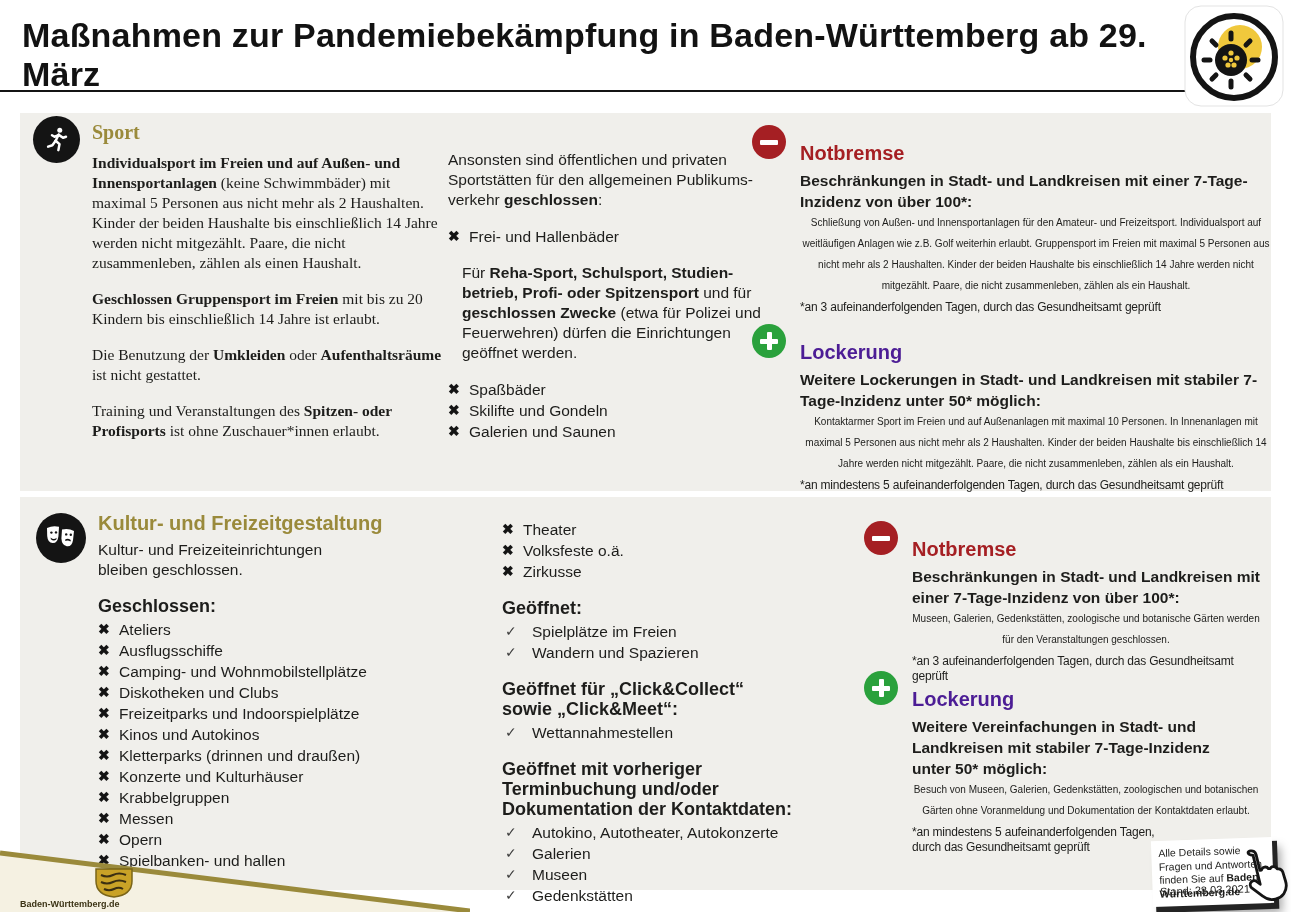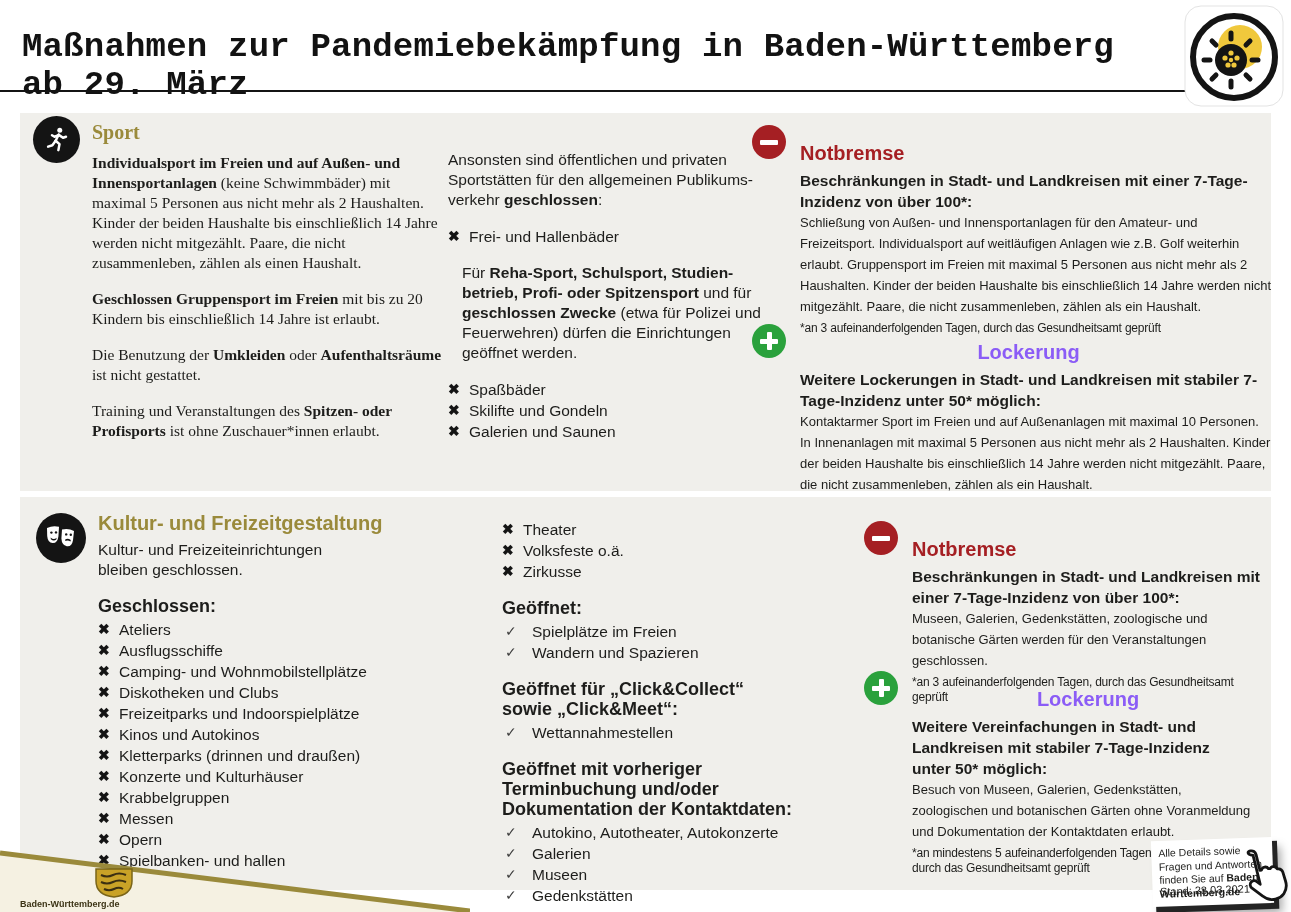--- a/index.html
+++ b/index.html
@@ -1,22 +1,22 @@
 <!DOCTYPE html>
 <html lang="de"><head>
 <meta charset="utf-8">
 <style>
   * { margin:0; padding:0; box-sizing:border-box; }
   html,body { background:#fff; }
   body { font-family:"Liberation Sans", sans-serif; color:#1d1d1b; }
   .canvas { position:relative; width:1291px; height:912px; background:#fff; overflow:hidden; }
 
   
-  .page-title { position:absolute; left:22px; top:28px; width:1150px;
-    font-family:Liberation Mono, monospace; font-weight:700; font-size:34px; color:#121212; letter-spacing:.2px; }
+  .page-title { position:absolute; left:22px; top:16px; width:1150px;
+    font-family:Liberation Sans, sans-serif; font-weight:700; font-size:34px; color:#121212; letter-spacing:.2px; }
   .title-rule { position:absolute; left:0; top:90px; width:1252px; height:2px; background:#141414; }
   .virus-badge { position:absolute; left:1183px; top:5px; width:102px; height:102px; }
 
   
   .panel { position:absolute; left:20px; width:1251px; background:#f0efeb; }
   .panel-sport { top:113px; height:378px; }
   .panel-kultur { top:497px; height:393px; }
 
   .section-icon { position:absolute; border-radius:50%; background:#141414; display:flex; align-items:center; justify-content:center; }
   .sport-icon { left:33px; top:116px; width:47px; height:47px; }
@@ -39,23 +39,23 @@
   .block { position:absolute; left:0; width:100%; }
   .block .btxt { margin-left:48px; }
   .sign { position:absolute; left:0; top:2px; width:34px; height:34px; border-radius:50%; }
   .sign.red { background:#a51f23; }
   .sign.green { background:#2aa13c; }
   .sign::before, .sign.green::after { content:""; position:absolute; background:#fff; border-radius:1px; }
   .sign::before { left:8px; top:14.5px; width:18px; height:5px; }
   .sign.green::after { left:14.5px; top:8px; width:5px; height:18px; }
   .bh { font-size:20px; font-weight:700; margin-bottom:5px;margin-top:19px; }
   .bh.red { color:#a51f23; }
-  .bh.green { color:#8b5cf6;text-align:center; }
+  .bh.green { color:#4c1d95; }
   .lead { font-weight:700; font-size:15.5px; line-height:21px; }
-  .bbody { font-size:13px; line-height:21px; }
+  .bbody { font-size:10px; line-height:21px;text-align:center; }
   .foot { font-size:12px; line-height:15px; margin-top:4px; letter-spacing:-.2px; }
 
   
   .wedge { position:absolute; left:0; top:840px; width:470px; height:72px; }
   .crest { position:absolute; left:92px; top:866px; width:44px; height:34px; }
   .footer-link { position:absolute; left:20px; top:899px; font-size:9px; font-weight:700; color:#3c3416; cursor:pointer; }
 
   .note-card { position:absolute; left:1152px; top:839px; width:121px; padding:6px 7px; background:#fff;
     transform:rotate(-2deg); box-shadow:4px 5px 0 1px #242424, 8px 10px 10px rgba(0,0,0,.35);
     font-size:10.5px; line-height:13.5px; }

